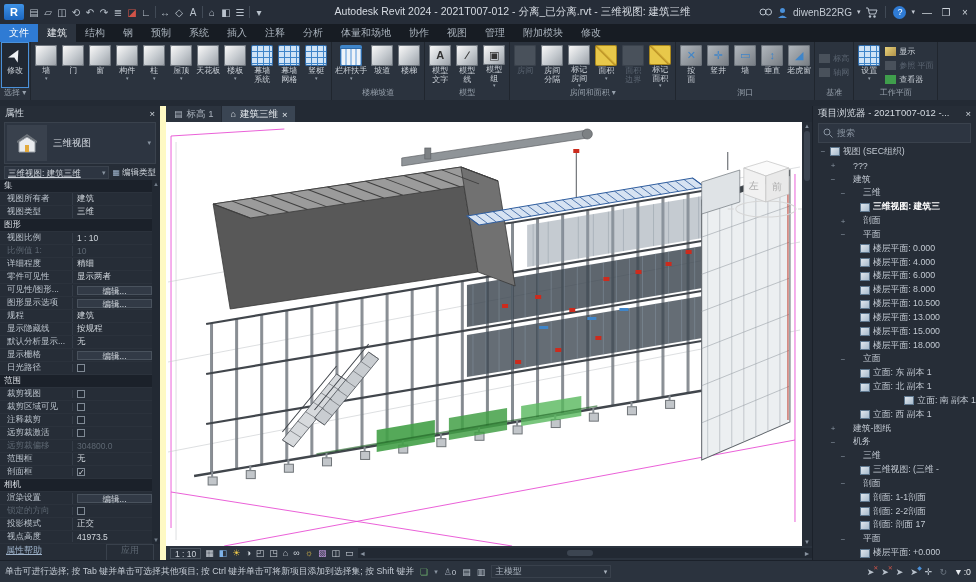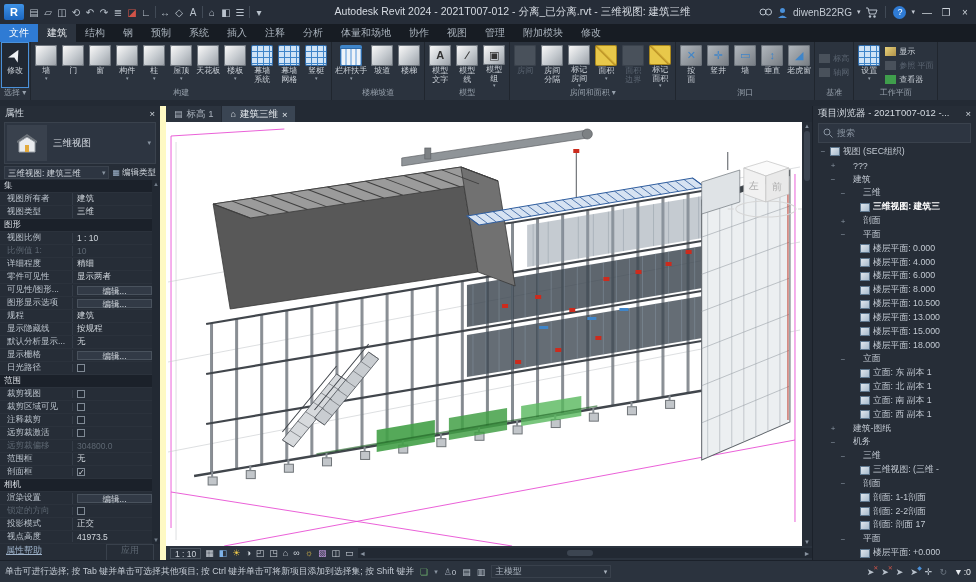--- a/index.html
+++ b/index.html
@@ -52,21 +52,21 @@
   
   .spacer{height:6px;background:#232a34;}
   .main{flex:1;display:flex;min-height:0;}
   
   .props{width:166px;background:#262d37;display:flex;flex-direction:column;border-right:6px solid #fef9c3;}
   .phbar{height:15px;display:flex;align-items:center;justify-content:space-between;padding:0 5px;font-size:9.5px;color:#d4dae1;background:#262d37;}
   .typesel{height:42px;margin:1px 4px;background:#2d3541;border:1px solid #3a424d;display:flex;align-items:center;}
   .typebox{width:40px;height:36px;margin:2px;background:#39414d;display:flex;align-items:center;justify-content:center;}
   .typelabel{flex:1;font-size:9.5px;color:#d6dbe2;padding-left:4px;}
   .selrow{height:15px;display:flex;align-items:center;font-size:8.5px;padding:0 4px;gap:3px;color:#cdd3da;}
-  .selrow .selname{flex:1;border:1px solid #3a424d;background:#2d3541;padding:0 3px;height:13px;line-height:12px;white-space:nowrap;overflow:hidden;}
+  .selrow .selname{flex:1;border:1px solid #3a424d;background:#2d3541;padding:0 3px;height:13px;line-height:12px;white-space:nowrap;overflow:hidden;text-decoration:underline;}
   .edittype{white-space:nowrap;display:flex;align-items:center;gap:2px;}
   .prows{flex:1;display:grid;grid-auto-rows:1fr;overflow:hidden;margin-right:8px;}
   .prow{display:flex;align-items:center;font-size:8.5px;border-bottom:1px solid #2b323c;min-height:0;}
   .prow .plabel{width:72px;padding-left:7px;color:#bac2cb;white-space:nowrap;overflow:hidden;}
   .prow .pvalue{flex:1;padding-left:4px;border-left:1px solid #343c47;color:#d2d8de;white-space:nowrap;overflow:hidden;display:flex;align-items:center;}
   .prow.phead{background:#1b212a;color:#d8dde3;font-size:8.5px;padding-left:4px;}
   .prow.dis .plabel,.prow.dis .pvalue{color:#5d6772;}
   .vbtn{border:1px solid #49525d;background:#323a46;padding:0 10px;margin:1px 0;font-size:8.5px;height:9px;line-height:8px;flex:1;text-align:center;}
   .cb{width:8px;height:8px;border:1px solid #7f8994;background:#222933;display:inline-block;font-size:8px;line-height:7px;color:#d8dde3;text-align:center;}
   .pscroll{position:absolute;right:0;top:0;bottom:0;width:8px;background:#222933;display:flex;flex-direction:column;align-items:center;font-size:6px;color:#717c88;justify-content:space-between;padding:1px 0;}
@@ -245,21 +245,20 @@
             <div class="ric"></div>
             <div class="rlabel">幕墙
 网格</div>
           </div>
           <div class="rbig blue">
             <div class="ric"></div>
             <div class="rlabel">竖梃</div>
             <div class="rcaret">▾</div>
           </div>
         </div>
-        <div class="rglabel">构建</div>
       </div>
       <div class="rgroup">
         <div class="rbtns">
           <div class="rbig railing">
             <div class="ric"></div>
             <div class="rlabel">栏杆扶手</div>
             <div class="rcaret">▾</div>
           </div>
           <div class="rbig">
             <div class="ric"></div>
@@ -1017,21 +1016,21 @@
           <div class="titem" style="padding-left: 34px;">
             <span class="texp"></span>
             <span class="ticon"></span>
             <span>立面: 东 副本 1</span>
           </div>
           <div class="titem" style="padding-left: 34px;">
             <span class="texp"></span>
             <span class="ticon"></span>
             <span>立面: 北 副本 1</span>
           </div>
-          <div class="titem" style="padding-left: 34px;">
+          <div class="titem" style="padding-left: 34px; justify-content: flex-end;">
             <span class="texp"></span>
             <span class="ticon"></span>
             <span>立面: 南 副本 1</span>
           </div>
           <div class="titem" style="padding-left: 34px;">
             <span class="texp"></span>
             <span class="ticon"></span>
             <span>立面: 西 副本 1</span>
           </div>
           <div class="titem" style="padding-left: 14px;">

